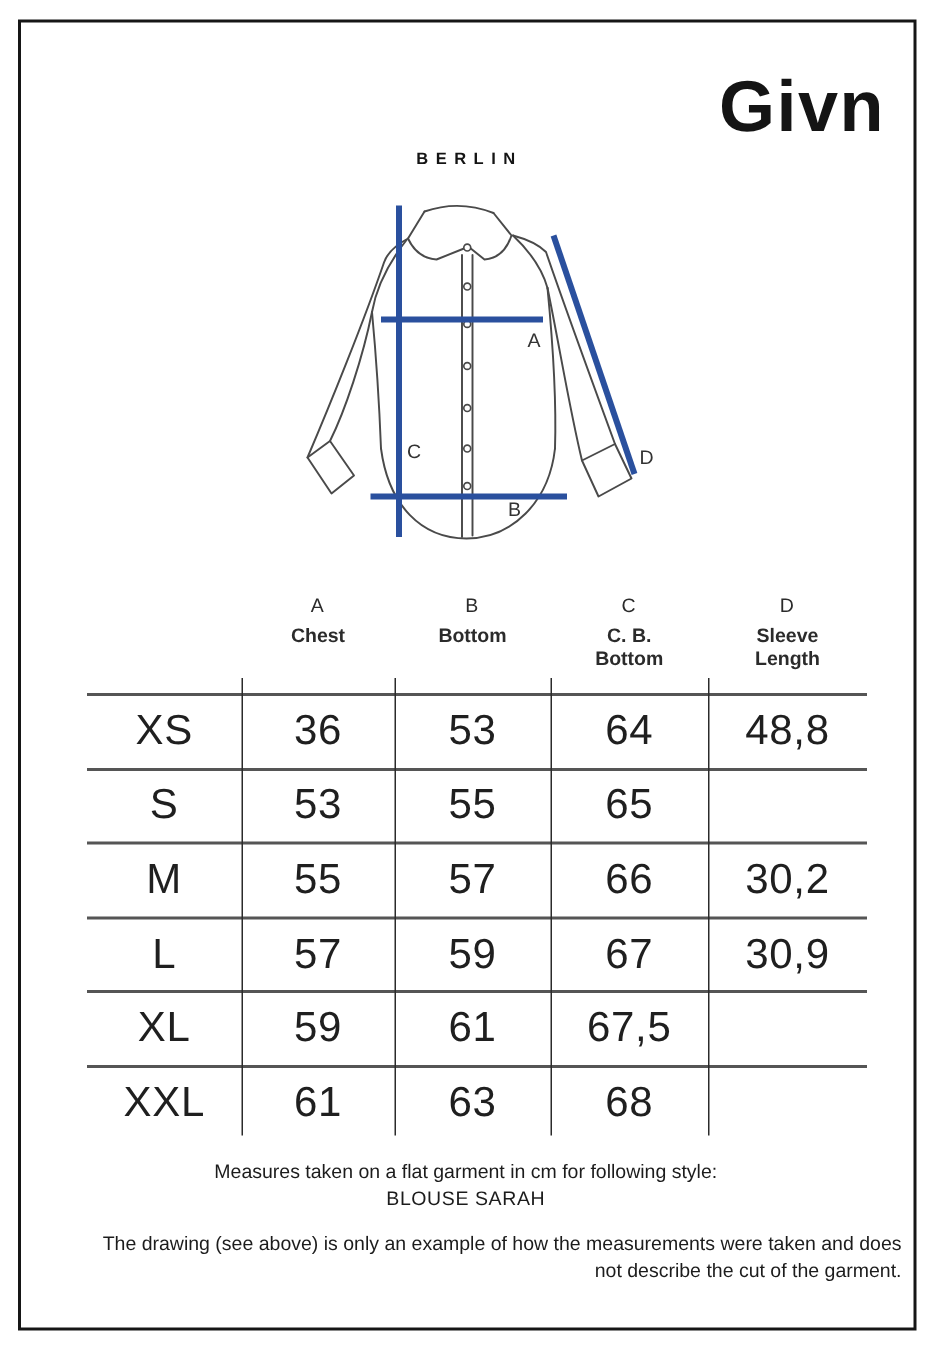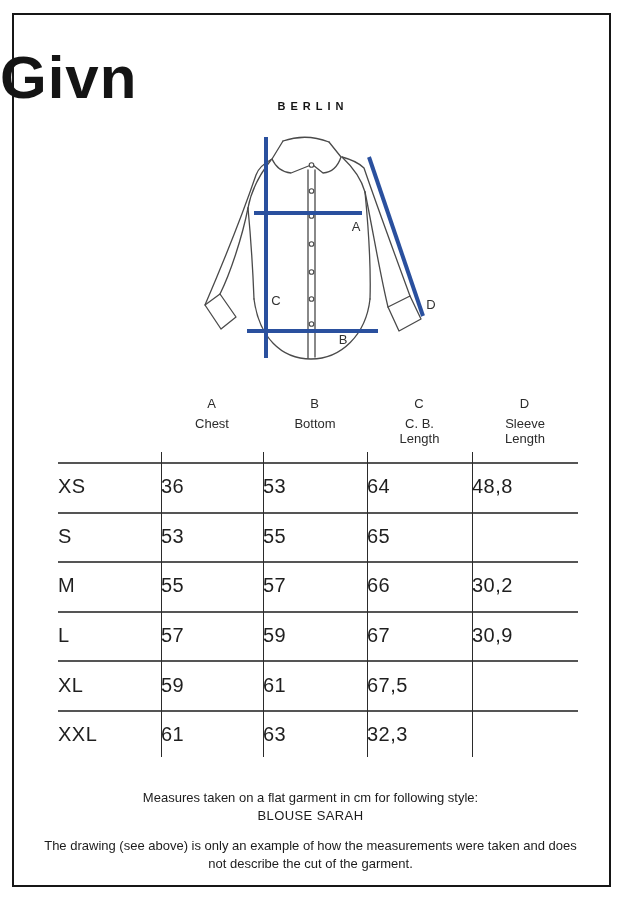--- a/index.html
+++ b/index.html
@@ -5,54 +5,54 @@
   html,body{margin:0;padding:0;}
   body{
     width:621px;height:901px;position:relative;background:#ffffff;
     font-family:"Liberation Sans", sans-serif;color:#222;overflow:hidden;
   }
   .frame{
     position:absolute;left:12px;top:13px;width:595px;height:870px;
     border:2px solid #161616;pointer-events:none;
   }
   .logo{
-    position:absolute;left:0;top:48px;width:590px;text-align:left;
-    font-size:60px;font-weight:700;letter-spacing:1px;color:#141414;line-height:1;
+    position:absolute;left:0;top:48px;width:590px;text-align:right;
+    font-size:48px;font-weight:700;letter-spacing:1px;color:#141414;line-height:1;
   }
   .brand-city{
     position:absolute;left:0;top:100px;width:621px;text-align:center;
     font-size:11px;font-weight:700;letter-spacing:5px;color:#141414;
     text-indent:5px;
   }
   .shirt{position:absolute;left:180px;top:128px;}
 
   .col-headers{
     position:absolute;left:58px;top:396px;width:520px;
     display:grid;grid-template-columns:103px 102px 104px 105px 106px;
   }
   .hcell{text-align:center;font-size:13px;color:#2b2b2b;}
   .hletter{margin-bottom:5px;letter-spacing:1px;}
-  .hlabel{white-space:pre-line;line-height:15px;}
+  .hlabel{white-space:pre-line;line-height:15px;font-weight:bold;}
 
   .size-table{position:absolute;left:58px;top:452px;width:520px;height:306px;}
   .hline{position:absolute;left:0;width:520px;height:2px;background:#555;}
   .vline{position:absolute;top:0;width:1.4px;height:305px;background:#2b2b2b;}
   .rows{position:absolute;left:0;top:10px;width:520px;}
   .trow{
     display:grid;grid-template-columns:103px 102px 104px 105px 106px;
     height:49.6px;align-items:center;
   }
-  .cell{text-align:left;font-size:20px;color:#1f1f1f;letter-spacing:0.5px;}
+  .cell{text-align:center;font-size:28px;color:#1f1f1f;letter-spacing:0.5px;}
 
   .note{
-    position:absolute;left:20px;top:789px;width:581px;text-align:center;
+    position:absolute;left:20px;top:772px;width:581px;text-align:center;
     font-size:13px;color:#1c1c1c;line-height:17.5px;
   }
   .note .style-name{letter-spacing:0.4px;}
-  .note .disclaimer{margin-top:13px;white-space:pre-line;}
+  .note .disclaimer{margin-top:13px;white-space:pre-line;text-align:right;}
 </style>
 </head>
 <body>
 
 <div class="frame"></div>
 
 <div class="logo">Givn</div>
 <div class="brand-city">BERLIN</div>
 
 <svg class="shirt" width="270" height="250" viewBox="0 0 270 250">
@@ -108,21 +108,21 @@
   </div>
 
   <div class="hcell">
     <div class="hletter">B</div>
     <div class="hlabel">Bottom</div>
   </div>
 
   <div class="hcell">
     <div class="hletter">C</div>
     <div class="hlabel">C. B.
-Length</div>
+Bottom</div>
   </div>
 
   <div class="hcell">
     <div class="hletter">D</div>
     <div class="hlabel">Sleeve
 Length</div>
   </div>
 </div>
 
 <div class="size-table">
@@ -172,21 +172,21 @@
     <div class="cell">XL</div>
     <div class="cell">59</div>
     <div class="cell">61</div>
     <div class="cell">67,5</div>
   </div>
 
   <div class="trow">
     <div class="cell">XXL</div>
     <div class="cell">61</div>
     <div class="cell">63</div>
-    <div class="cell">32,3</div>
+    <div class="cell">68</div>
   </div>
 </div>
 </div>
 
 <div class="note">
   <div>Measures taken on a flat garment in cm for following style:</div>
   <div class="style-name">BLOUSE SARAH</div>
   <div class="disclaimer">The drawing (see above) is only an example of how the measurements were taken and does
 not describe the cut of the garment.</div>
 </div>

